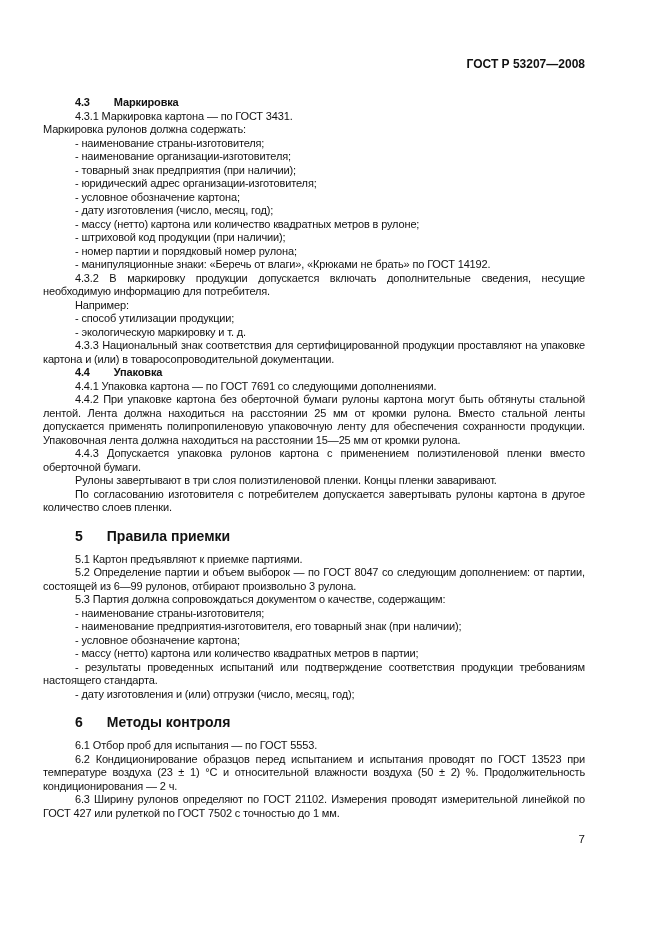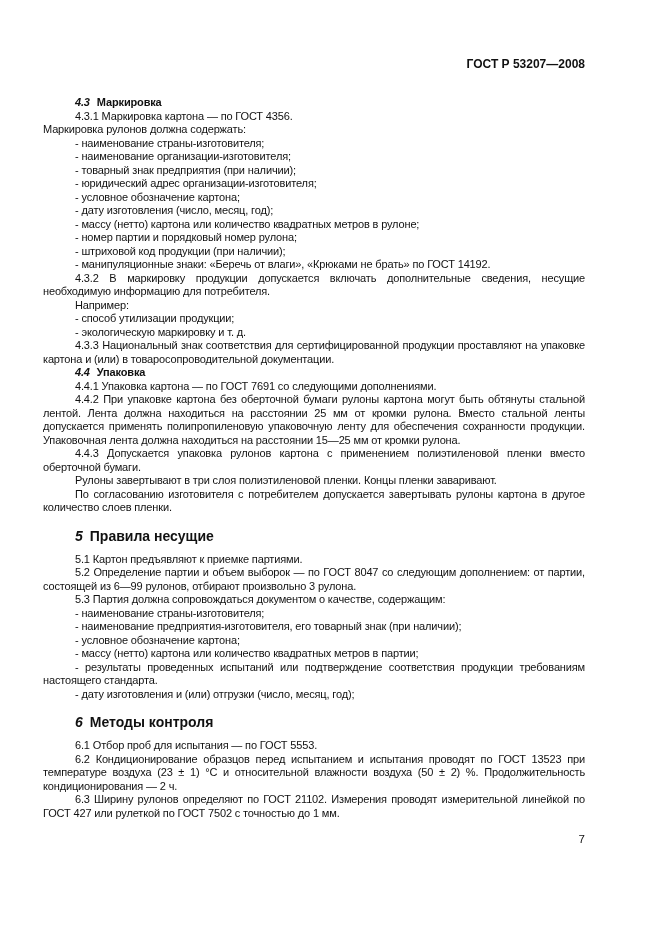--- a/index.html
+++ b/index.html
@@ -29,21 +29,21 @@
     letter-spacing: -0.15px;
     text-align: justify;
   }
   .p, .li { text-indent: 32px; }
   .pflush { text-indent: 0; text-align: left; }
   .sub {
     font-weight: bold;
     text-indent: 32px;
     text-align: left;
   }
-  .sub .num, .h2 .num { margin-right: 7px; font-style: italic; }
+  .sub .num, .h2 .num { margin-right: 24px; }
   .h2 {
     font-weight: bold;
     font-size: 14px;
     line-height: 17px;
     margin: 13px 0 8px 0 !important;
     text-indent: 32px;
     text-align: left;
   }
   .page-footer {
     text-align: right;
@@ -54,44 +54,44 @@
 </style>
 </head>
 <body>
 
 <div class="page">
 
   <div class="doc-header">ГОСТ Р 53207—2008</div>
 
   <div class="body-text">
     <p class="sub"><span class="num">4.3</span><span>Маркировка</span></p>
-    <p class="p">4.3.1 Маркировка картона — по ГОСТ 4356.</p>
+    <p class="p">4.3.1 Маркировка картона — по ГОСТ 3431.</p>
     <p class="pflush">Маркировка рулонов должна содержать:</p>
     <p class="li">- наименование страны-изготовителя;</p>
     <p class="li">- наименование организации-изготовителя;</p>
     <p class="li">- товарный знак предприятия (при наличии);</p>
     <p class="li">- юридический адрес организации-изготовителя;</p>
     <p class="li">- условное обозначение картона;</p>
     <p class="li">- дату изготовления (число, месяц, год);</p>
     <p class="li">- массу (нетто) картона или количество квадратных метров в рулоне;</p>
+    <p class="li">- штриховой код продукции (при наличии);</p>
     <p class="li">- номер партии и порядковый номер рулона;</p>
-    <p class="li">- штриховой код продукции (при наличии);</p>
     <p class="li">- манипуляционные знаки: «Беречь от влаги», «Крюками не брать» по ГОСТ 14192.</p>
     <p class="p">4.3.2 В маркировку продукции допускается включать дополнительные сведения, несущие необходимую информацию для потребителя.</p>
     <p class="p">Например:</p>
     <p class="li">- способ утилизации продукции;</p>
     <p class="li">- экологическую маркировку и т. д.</p>
     <p class="p">4.3.3 Национальный знак соответствия для сертифицированной продукции проставляют на упаковке картона и (или) в товаросопроводительной документации.</p>
     <p class="sub"><span class="num">4.4</span><span>Упаковка</span></p>
     <p class="p">4.4.1 Упаковка картона — по ГОСТ 7691 со следующими дополнениями.</p>
     <p class="p">4.4.2 При упаковке картона без оберточной бумаги рулоны картона могут быть обтянуты стальной лентой. Лента должна находиться на расстоянии 25 мм от кромки рулона. Вместо стальной ленты допускается применять полипропиленовую упаковочную ленту для обеспечения сохранности продукции. Упаковочная лента должна находиться на расстоянии 15—25 мм от кромки рулона.</p>
     <p class="p">4.4.3 Допускается упаковка рулонов картона с применением полиэтиленовой пленки вместо оберточной бумаги.</p>
     <p class="p">Рулоны завертывают в три слоя полиэтиленовой пленки. Концы пленки заваривают.</p>
     <p class="p">По согласованию изготовителя с потребителем допускается завертывать рулоны картона в другое количество слоев пленки.</p>
-    <p class="h2"><span class="num">5</span><span>Правила несущие</span></p>
+    <p class="h2"><span class="num">5</span><span>Правила приемки</span></p>
     <p class="p">5.1 Картон предъявляют к приемке партиями.</p>
     <p class="p">5.2 Определение партии и объем выборок — по ГОСТ 8047 со следующим дополнением: от партии, состоящей из 6—99 рулонов, отбирают произвольно 3 рулона.</p>
     <p class="p">5.3 Партия должна сопровождаться документом о качестве, содержащим:</p>
     <p class="li">- наименование страны-изготовителя;</p>
     <p class="li">- наименование предприятия-изготовителя, его товарный знак (при наличии);</p>
     <p class="li">- условное обозначение картона;</p>
     <p class="li">- массу (нетто) картона или количество квадратных метров в партии;</p>
     <p class="li">- результаты проведенных испытаний или подтверждение соответствия продукции требованиям настоящего стандарта.</p>
     <p class="li">- дату изготовления и (или) отгрузки (число, месяц, год);</p>
     <p class="h2"><span class="num">6</span><span>Методы контроля</span></p>

